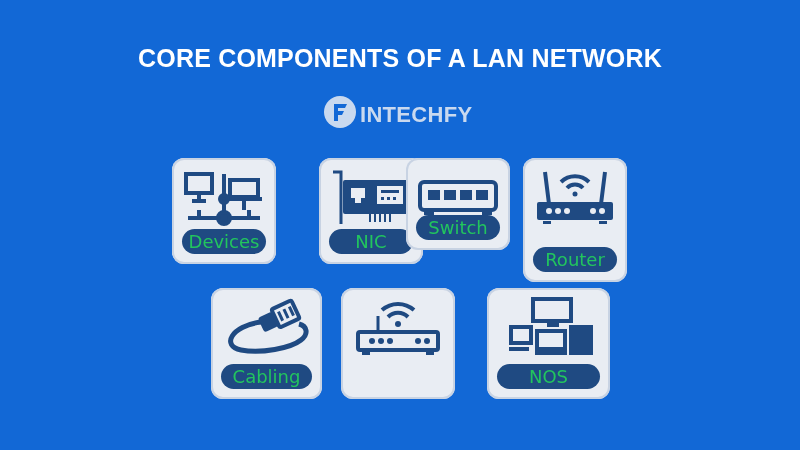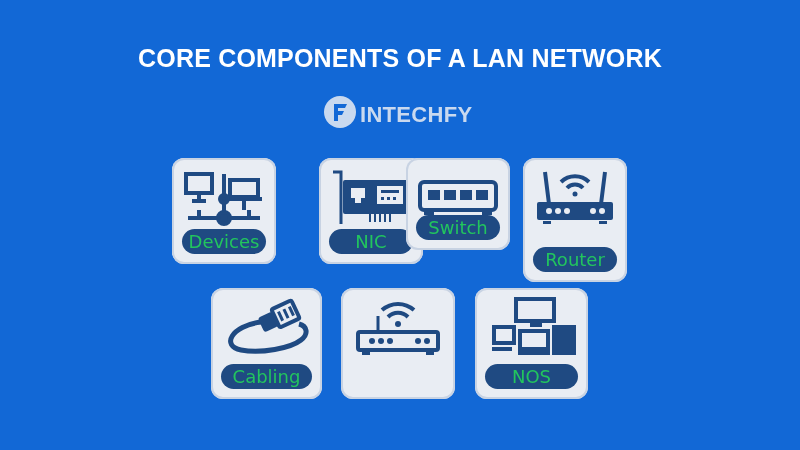--- a/index.html
+++ b/index.html
@@ -133,21 +133,21 @@
         <circle cx="29" cy="45" r="3" fill="#1f4a82"></circle>
         <circle cx="38" cy="45" r="3" fill="#1f4a82"></circle>
         <circle cx="66" cy="45" r="3" fill="#1f4a82"></circle>
         <circle cx="75" cy="45" r="3" fill="#1f4a82"></circle>
       <rect x="10" y="56" width="8" height="3" fill="#1f4a82"></rect>
         <rect x="74" y="56" width="8" height="3" fill="#1f4a82"></rect>
     </svg>
   </div>
 </div>
 
-<div class="card" style="left:475px;top:288px;width:113px;height:111px;">
+<div class="card" style="left:487px;top:288px;width:123px;height:111px;">
   <div class="icon">
     <svg width="92" height="66" viewBox="0 0 92 66" fill="none" stroke="#1f4a82" stroke-width="4">
       <rect x="30" y="4" width="38" height="22"></rect>
         <line x1="44" y1="30" x2="56" y2="30"></line>
       <rect x="8" y="32" width="20" height="16"></rect>
         <line x1="6" y1="54" x2="26" y2="54"></line>
       <rect x="34" y="36" width="28" height="18"></rect>
         <line x1="32" y1="58" x2="64" y2="58"></line>
       <rect x="68" y="32" width="20" height="12" fill="#1f4a82"></rect>
         <rect x="68" y="46" width="20" height="12" fill="#1f4a82"></rect>

